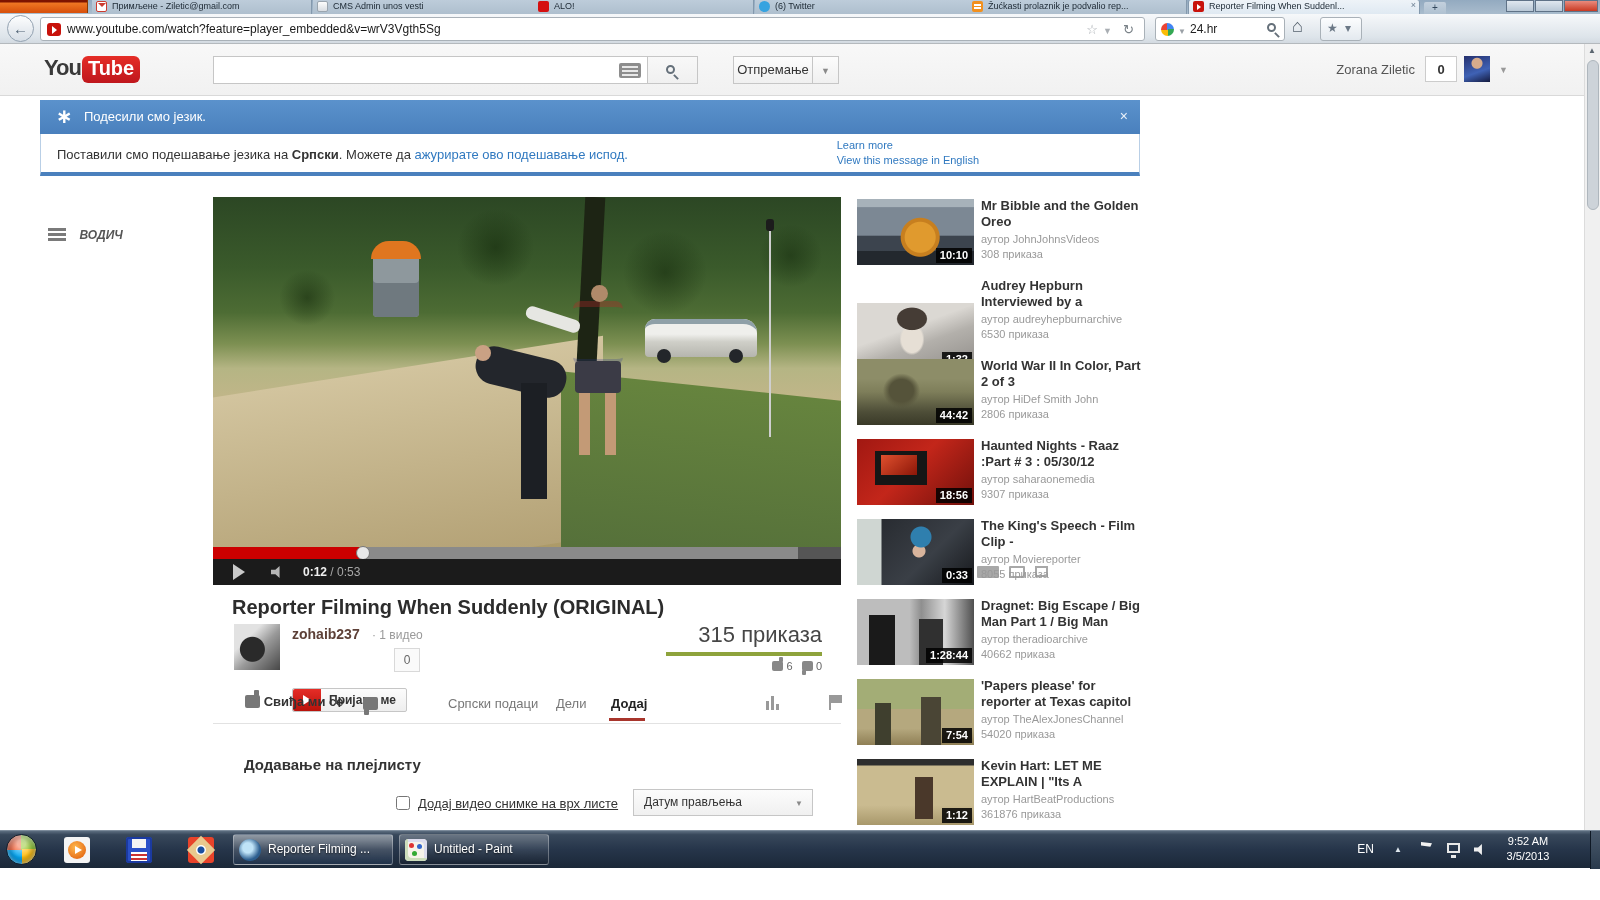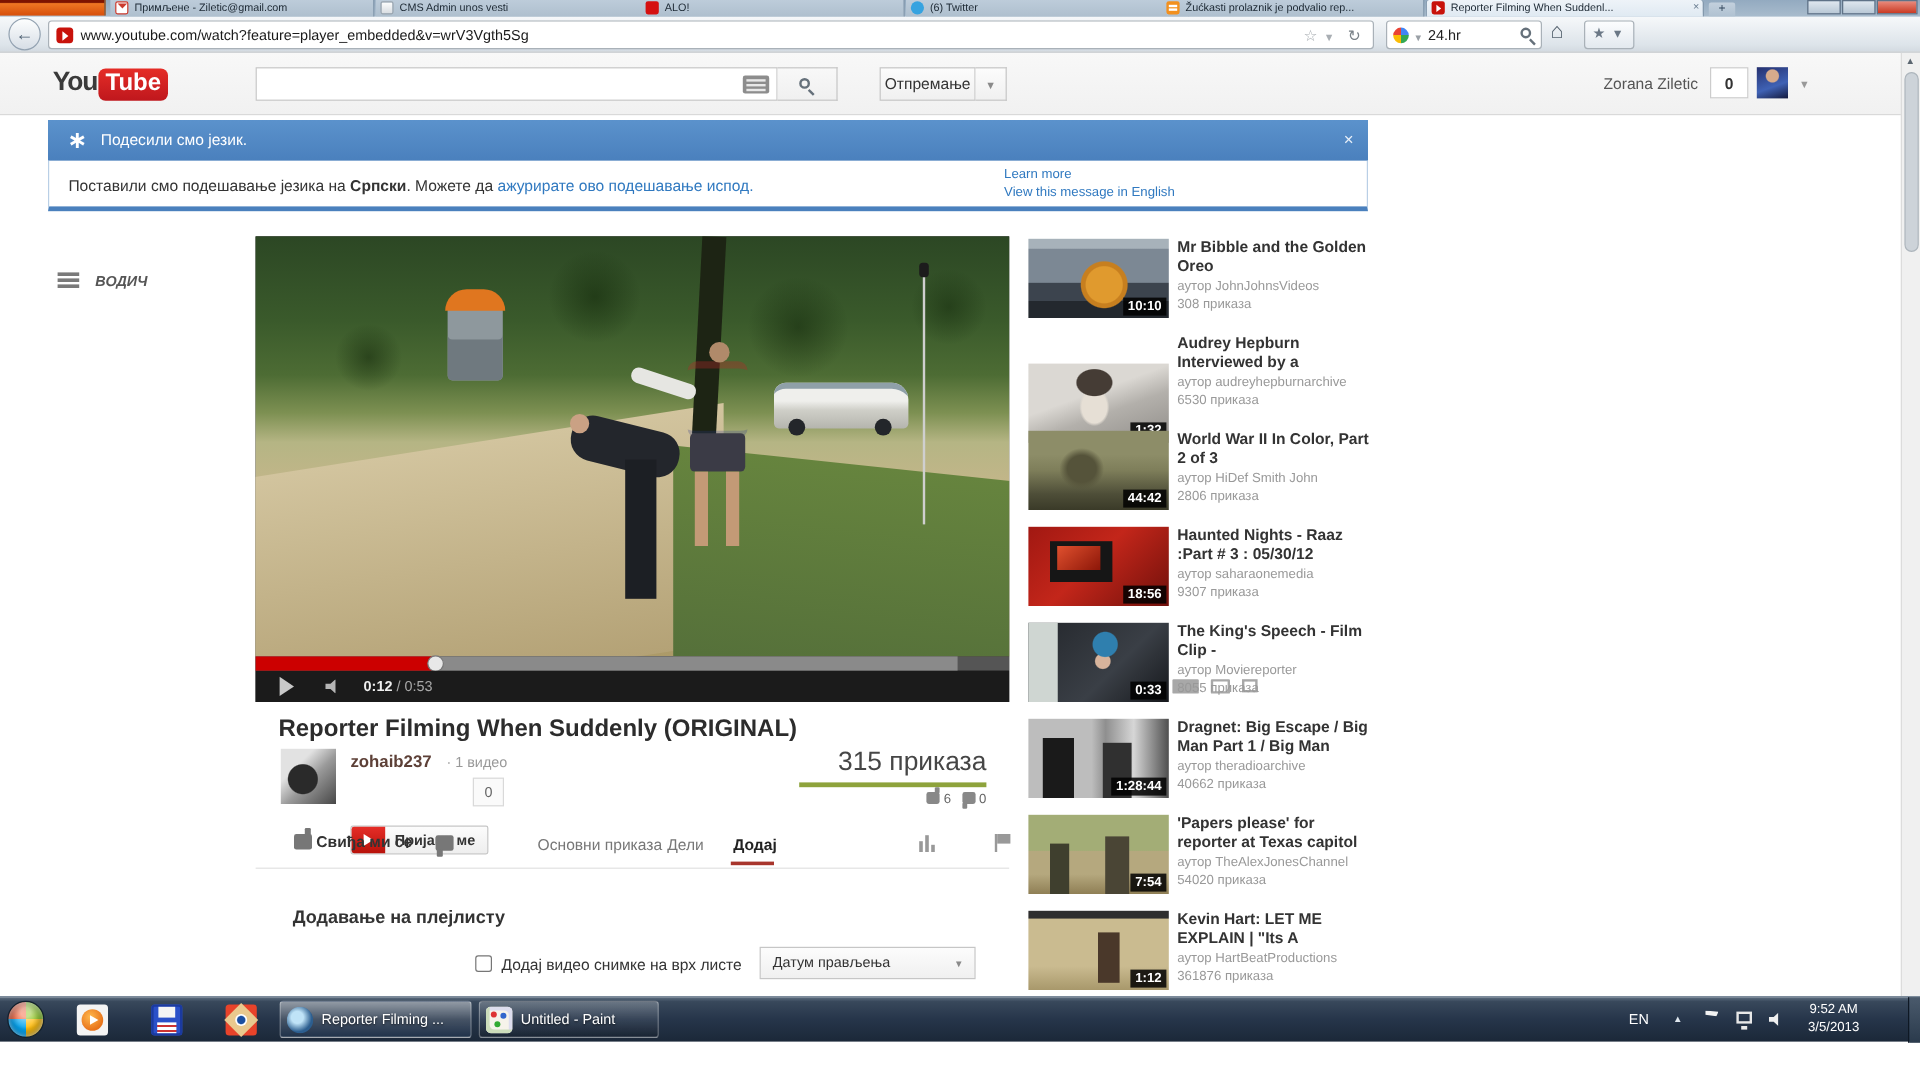--- a/index.html
+++ b/index.html
@@ -251,21 +251,21 @@
   #ic-stats { position:absolute; left:553px; top:12px; width:16px; height:14px;
     background:linear-gradient(#999,#999) 0 100%/3px 9px no-repeat,
       linear-gradient(#999,#999) 5px 100%/3px 14px no-repeat,
       linear-gradient(#999,#999) 10px 100%/3px 6px no-repeat; }
   #ic-flag { position:absolute; left:618px; top:11px; width:11px; height:8px; background:#999; }
   #ic-flag::after { content:''; position:absolute; left:-2px; top:0; width:2px; height:15px; background:#999; }
 
   
   #pl-heading { position:absolute; left:244px; top:712px; font-size:15px; font-weight:bold; color:#333; }
   #pl-check { position:absolute; left:396px; top:752px; width:14px; height:14px; }
-  #pl-check-label { position:absolute; left:418px; top:752px; font-size:13px; color:#333; }
+  #pl-check-label { position:absolute; left:418px; top:752px; font-size:13px; color:#333;text-decoration:underline; }
   #pl-select { position:absolute; left:633px; top:745px; width:180px; height:27px; border:1px solid #c6c6c6;
     background:linear-gradient(#fcfcfc,#f0f0f0); font-size:12px; color:#333; line-height:25px;
     padding-left:10px; }
   #pl-select::after { content:'▼'; position:absolute; right:9px; top:1px; font-size:8px; color:#8a8a8a; }
 
   
   .rv { position:absolute; left:857px; width:285px; height:74px; }
   .rv-th { position:absolute; left:0; top:2px; width:117px; height:66px; background:#666; }
   .rv-dur { position:absolute; right:2px; bottom:2px; background:rgba(0,0,0,.85); color:#fff;
     font-size:11px; font-weight:bold; padding:0 4px; line-height:15px; }
@@ -497,21 +497,21 @@
   <div id="likerow">
     <span class="mini-thumb"></span>
     <span>6</span>&nbsp;&nbsp;
     <span class="mini-thumb down"></span>
     <span>0</span>
   </div>
 
   <div id="action-row">
     <div id="like-btn"><span class="thumb-ic"></span> <span>Свиђа ми се</span></div>
     <div id="dislike-btn"><span class="thumb-ic"></span></div>
-    <div class="vtab" id="tab-info">Основни приказа</div>
+    <div class="vtab" id="tab-info">Српски подаци</div>
     <div class="vtab" id="tab-share">Дели</div>
     <div class="vtab" id="tab-add">Додај</div>
     <div id="ic-stats"></div>
     <div id="ic-flag"></div>
   </div>
 
   <div id="pl-heading">Додавање на плејлисту</div>
   <input type="checkbox" id="pl-check" style="">
   <label id="pl-check-label">Додај видео снимке на врх листе</label>
   <div id="pl-select">Датум прављења</div>

